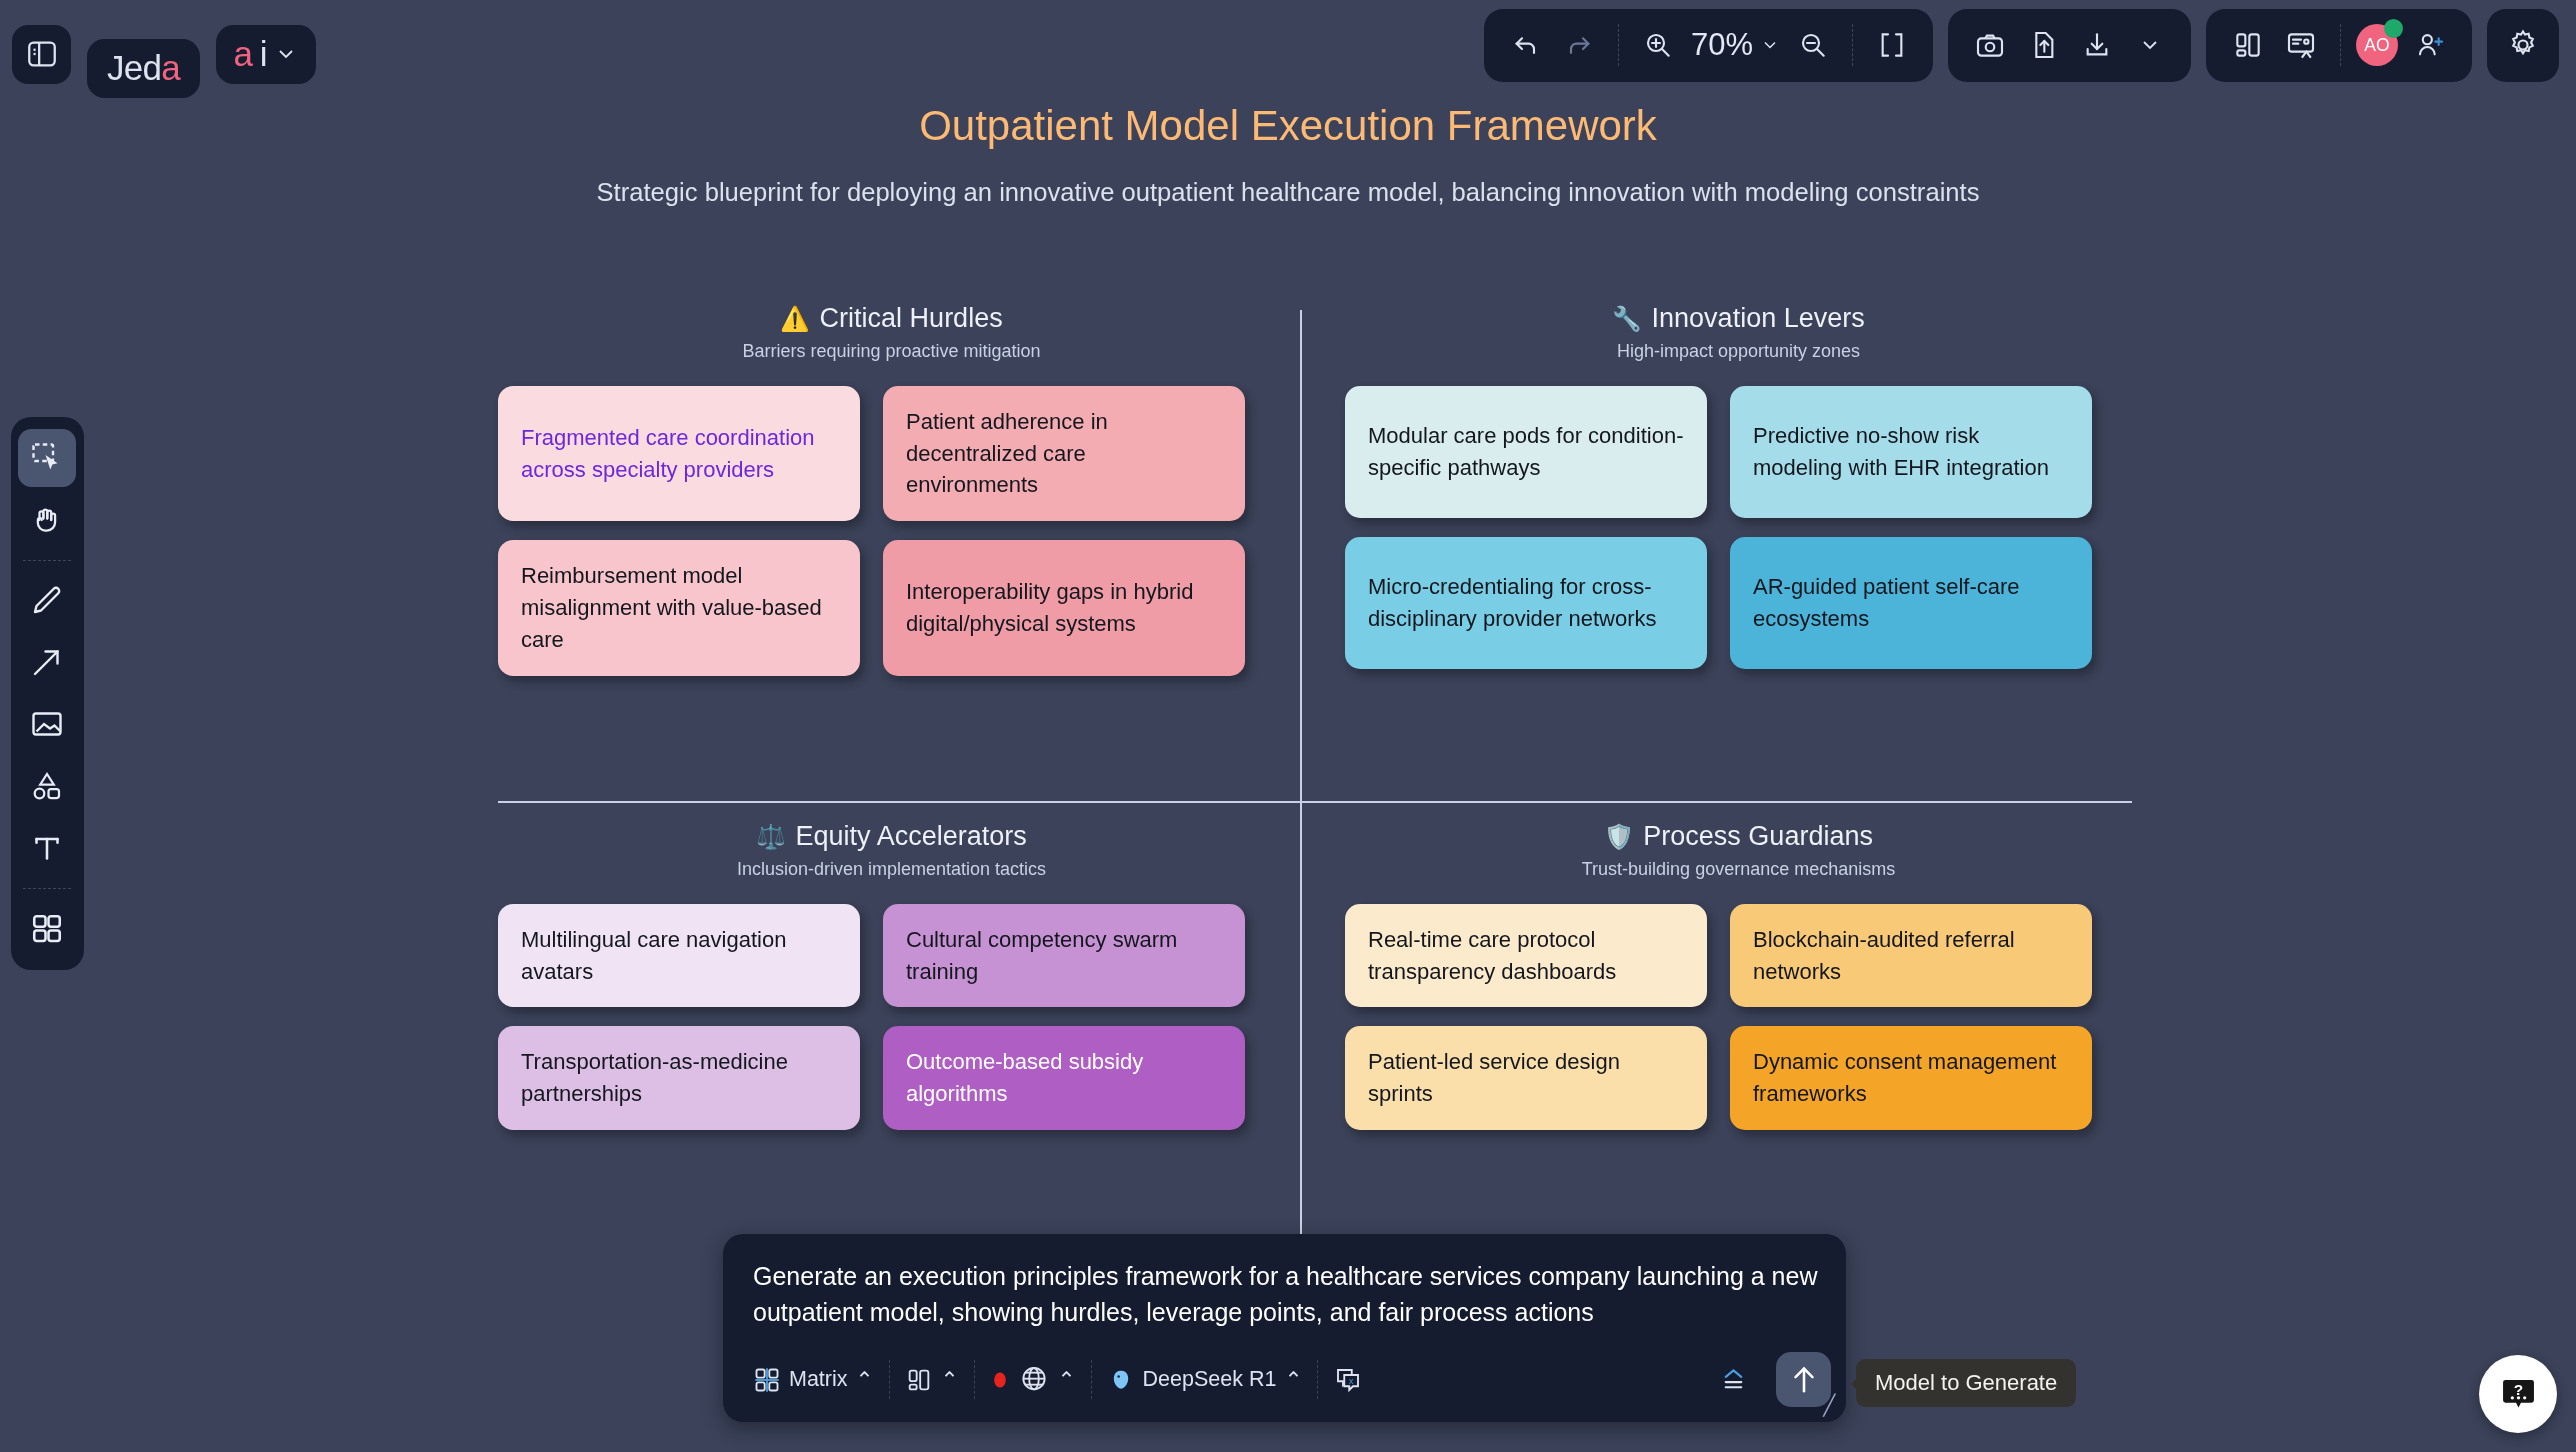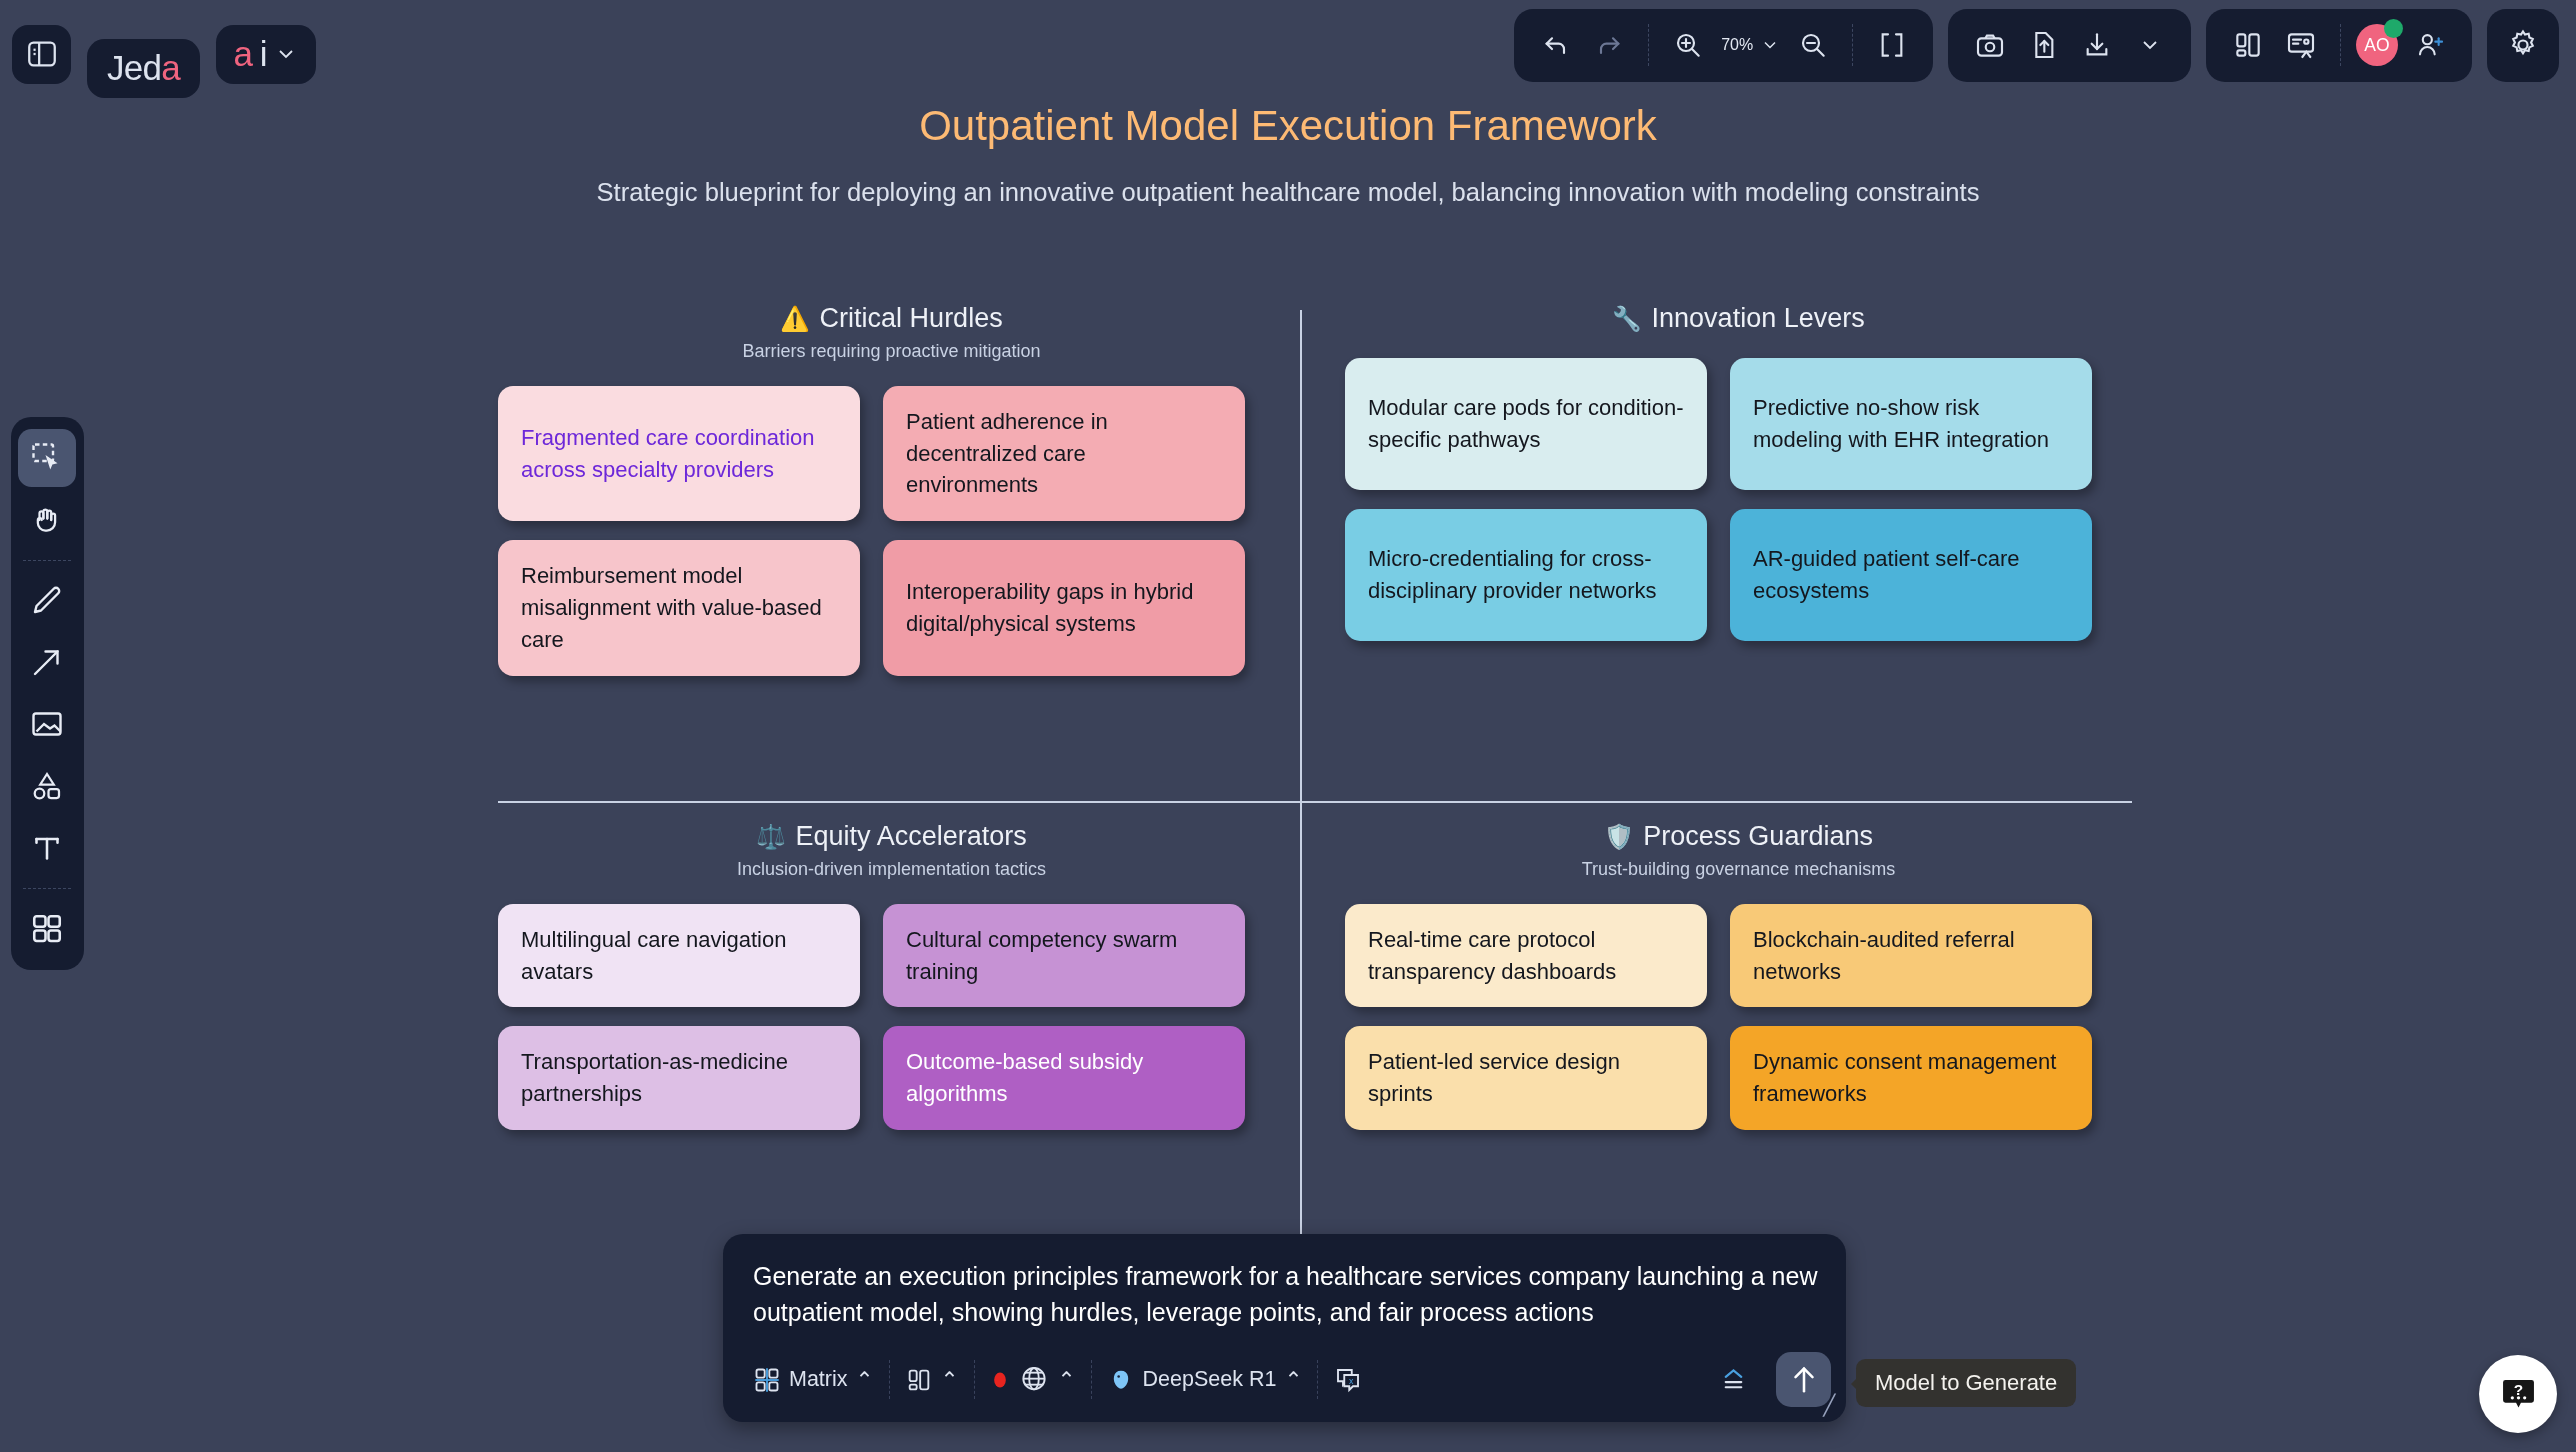--- a/index.html
+++ b/index.html
@@ -32,21 +32,21 @@
   .ai-a { color: #f0647f; font-size: 35px; }
   .ai-i { color: #dde3ef; font-size: 35px; }
 
   .tb-right { position: absolute; right: 17.5px; top: 8.7px; display: flex; align-items: center; gap: 15px; }
   .grp {
     height: 73px; border-radius: 19px; background: #151c30;
     display: flex; align-items: center; padding: 0 17.5px; gap: 5.4px;
   }
   .tool { width: 48px; height: 48px; display: flex; align-items: center; justify-content: center; cursor: pointer; }
   .vsep { width: 0; height: 42px; border-left: 1.3px dashed #3c4660; margin: 0 9.4px; }
-  .zoomval { color: #e3e8f2; font-size: 16px; padding: 0 4px; display:flex; align-items:center; gap:6.7px; }
+  .zoomval { color: #e3e8f2; font-size: 31px; padding: 0 4px; display:flex; align-items:center; gap:6.7px; }
   .avatar {
     width: 42px; height: 42px; border-radius: 50%;
     background: #f0647f; color: #fff; font-size: 17.5px;
     display:flex; align-items:center; justify-content:center;
     position: relative; margin-right: 2.7px;
   }
   .avatar .dot {
     position: absolute; right: -5.4px; top: -5.4px;
     width: 19px; height: 19px; border-radius: 50%; background: #1ea96a;
   }
@@ -419,20 +419,21 @@
       <div class="card h2" style="background: rgb(240, 156, 166); color: rgb(20, 23, 30);">Interoperability gaps in hybrid digital/physical systems</div>
     </div>
   </div>
 
   <div class="quad q-tr">
     <div class="q-head">
       <div class="q-title">
         <span class="q-emoji">🔧</span>
         <span>Innovation Levers</span>
       </div>
+      <div class="q-sub">High-impact opportunity zones</div>
     </div>
     <div class="cards">
       <div class="card h2" style="background: rgb(217, 237, 239); color: rgb(20, 23, 30);">Modular care pods for condition-specific pathways</div>
       <div class="card h1" style="background: rgb(165, 220, 234); color: rgb(20, 23, 30);">Predictive no-show risk modeling with EHR integration</div>
       <div class="card h1" style="background: rgb(121, 205, 228); color: rgb(20, 23, 30);">Micro-credentialing for cross-disciplinary provider networks</div>
       <div class="card h2" style="background: rgb(76, 179, 217); color: rgb(20, 23, 30);">AR-guided patient self-care ecosystems</div>
     </div>
   </div>
 
   <div class="quad q-bl">

